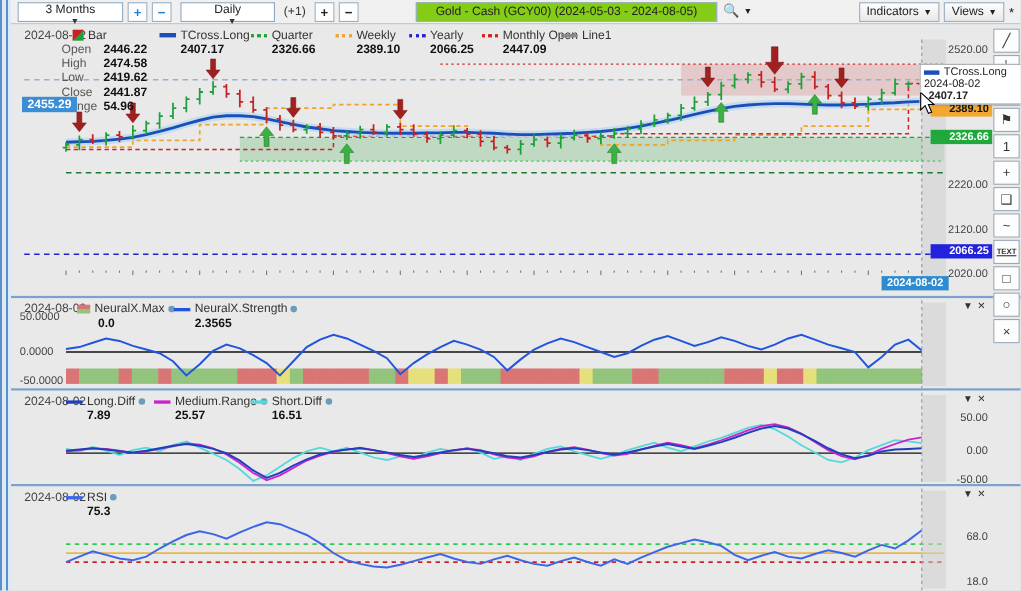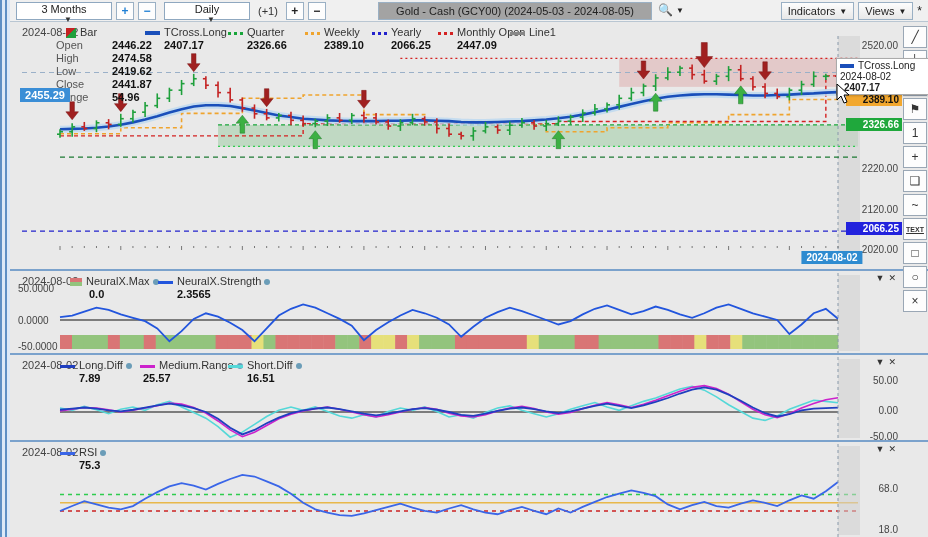--- a/index.html
+++ b/index.html
@@ -10,38 +10,38 @@
     background:repeating-linear-gradient(to right,#5d8fc4 0 2px,#dce9f7 2px 5px);z-index:5;}
   
   .toolbar{position:absolute;left:10px;top:0;width:918px;height:22px;background:#f0f0f0;
     border-bottom:1px solid #b9c6d2;display:flex;align-items:center;gap:4px;padding-left:6px;box-sizing:border-box;z-index:6;}
   .select{background:#fff;border:1px solid #8fa8c0;height:16px;display:flex;align-items:center;
     justify-content:space-between;padding:0 4px;font-size:11px;flex-direction:column;}
   .select .car{font-size:8px;color:#333;margin-left:8px;}
   .tbtn{width:16px;height:16px;background:#fdfdfd;border:1px solid #9ab0c4;display:flex;align-items:center;
     justify-content:center;font-weight:bold;font-size:12px;line-height:1;}
   .tbtn.blue{color:#1f7fd4;}
-  .title-box{position:absolute;left:368px;top:2px;width:272px;height:16px;background:#a3a3a3;border:1px solid #9ab0c4;
+  .title-box{position:absolute;left:368px;top:2px;width:272px;height:16px;background:#84cc16;border:1px solid #9ab0c4;
     display:flex;align-items:center;justify-content:center;font-size:11px;}
   .search{position:absolute;left:648px;top:3px;display:flex;align-items:center;gap:3px;font-size:12px;}
   .rbtns{position:absolute;right:6px;top:2px;display:flex;gap:4px;align-items:center;}
   .pushbtn{background:linear-gradient(#fdfdfd,#e8e8e8);border:1px solid #9ab0c4;height:16px;padding:0 6px;
     display:flex;align-items:center;font-size:11px;gap:4px;}
   .pushbtn .car{font-size:8px;}
   .star{font-size:12px;}
   
   .panel{position:absolute;left:10px;width:918px;background:#e9e9e9;border-top:2px solid #7ba2cc;box-sizing:border-box;}
   .panel.first{border-top:none;}
   .pdate{position:absolute;left:12px;top:4px;color:#444;font-size:11px;}
   .legend-item{position:absolute;top:4px;font-size:11px;color:#333;white-space:nowrap;}
   .legend-item .val{font-weight:bold;color:#111;display:block;margin-top:1px;}
   .sw{display:inline-block;width:15px;height:3px;vertical-align:middle;margin-right:4px;}
   .dot{display:inline-block;width:6px;height:6px;border-radius:50%;background:#6b9db8;margin-left:3px;vertical-align:middle;}
   .ohlc{position:absolute;left:46px;top:17px;font-size:11px;}
-  .ohlc .r{display:flex;gap:20px;line-height:13px;}
+  .ohlc .r{display:flex;gap:2px;line-height:13px;}
   .ohlc .l{color:#555;width:36px;}
   .ohlc .v{font-weight:bold;color:#111;}
   .axis-lbl{position:absolute;right:30px;width:56px;text-align:right;color:#444;font-size:10px;}
   .tag{position:absolute;font-size:10px;font-weight:bold;padding:0 3px;height:13px;line-height:13px;}
   .tag.right{right:26px;width:50px;text-align:right;}
   .xlabels{position:absolute;left:0;top:230px;width:918px;height:14px;font-size:10px;color:#444;}
   .xlabels span{position:absolute;transform:translateX(-50%);}
   .xcur{position:absolute;top:229px;background:#2e8bd0;color:#fff;font-size:10px;font-weight:bold;
     padding:1px 5px;transform:translateX(-50%);}
   .pctrl{position:absolute;right:28px;top:2px;font-size:9px;color:#333;letter-spacing:4px;}
@@ -549,21 +549,21 @@
         <line x1="50" y1="57" x2="828" y2="57" stroke="#111" stroke-width="1.2"></line>
         <polyline points="50,53.08 62.15625,55.32 74.3125,51.4 86.46875,54.76 98.625,58.68 110.78125,54.2 122.9375,51.96 135.09375,55.32 147.25,49.72 159.40625,46.36 171.5625,51.96 183.71875,57.56 195.875,63.16 208.03125,71.56 220.1875,82.2 232.34375,77.16 244.5,69.32 256.65625,61.480000000000004 268.8125,55.32 280.96875,51.96 293.125,55.32 305.28125,51.96 317.4375,56.44 329.59375,60.92 341.75,63.16 353.90625,59.8 366.0625,62.04 378.21875,56.44 390.375,53.08 402.53125,55.32 414.6875,51.96 426.84375,56.44 439,62.04 451.15625,59.8 463.3125,63.16 475.46875,57.56 487.625,53.08 499.78125,50.84 511.9375,55.32 524.09375,58.68 536.25,62.04 548.40625,58.68 560.5625,54.2 572.71875,50.84 584.875,47.48 597.03125,51.96 609.1875,55.32 621.34375,50.84 633.5,46.36 645.65625,43 657.8125,38.519999999999996 669.96875,34.04 682.125,31.24 694.28125,35.16 706.4375,41.879999999999995 718.59375,49.72 730.75,56.44 742.90625,63.16 755.0625,65.4 767.21875,60.92 779.375,54.2 791.53125,49.72 803.6875,45.239999999999995 815.84375,46.36 828,47.7544" fill="none" stroke="#55d8d8" stroke-width="1.6"></polyline>
         <polyline points="50,55.88 62.15625,54.2 74.3125,52.519999999999996 86.46875,53.08 98.625,54.76 110.78125,57 122.9375,55.32 135.09375,53.08 147.25,50.84 159.40625,48.04 171.5625,49.16 183.71875,52.519999999999996 195.875,58.12 208.03125,65.96000000000001 220.1875,74.92 232.34375,81.64 244.5,77.16 256.65625,70.44 268.8125,63.72 280.96875,59.24 293.125,55.88 305.28125,53.64 317.4375,51.96 329.59375,54.2 341.75,57 353.90625,59.8 366.0625,62.04 378.21875,59.8 390.375,57 402.53125,54.2 414.6875,52.519999999999996 426.84375,54.2 439,58.12 451.15625,60.92 463.3125,62.04 475.46875,59.8 487.625,55.88 499.78125,53.08 511.9375,51.4 524.09375,53.64 536.25,57 548.40625,59.24 560.5625,57.56 572.71875,53.64 584.875,50.28 597.03125,47.48 609.1875,49.72 621.34375,52.519999999999996 633.5,49.16 645.65625,45.239999999999995 657.8125,40.76 669.96875,36.28 682.125,32.36 694.28125,30.679999999999996 706.4375,33.48 718.59375,39.08 730.75,46.92 742.90625,54.2 755.0625,59.8 767.21875,62.6 779.375,58.68 791.53125,53.08 803.6875,48.6 815.84375,44.68 828,42.6808" fill="none" stroke="#cc22cc" stroke-width="1.6"></polyline>
         <polyline points="50,54.76 62.15625,53.64 74.3125,52.519999999999996 86.46875,53.64 98.625,55.32 110.78125,56.44 122.9375,54.76 135.09375,52.519999999999996 147.25,50.28 159.40625,48.6 171.5625,50.28 183.71875,53.08 195.875,57 208.03125,63.72 220.1875,72.68 232.34375,79.4 244.5,74.92 256.65625,68.2 268.8125,62.6 280.96875,58.12 293.125,55.32 305.28125,53.64 317.4375,52.519999999999996 329.59375,54.2 341.75,56.44 353.90625,58.68 366.0625,60.36 378.21875,58.68 390.375,56.44 402.53125,54.2 414.6875,53.08 426.84375,54.76 439,57 451.15625,59.8 463.3125,60.92 475.46875,58.68 487.625,55.88 499.78125,53.64 511.9375,52.519999999999996 524.09375,54.2 536.25,56.44 548.40625,58.12 560.5625,56.44 572.71875,53.64 584.875,50.84 597.03125,48.6 609.1875,50.84 621.34375,53.08 633.5,50.28 645.65625,46.92 657.8125,43 669.96875,38.519999999999996 682.125,34.599999999999994 694.28125,32.36 706.4375,34.599999999999994 718.59375,39.64 730.75,45.8 742.90625,52.519999999999996 755.0625,58.12 767.21875,61.480000000000004 779.375,59.24 791.53125,55.32 803.6875,53.64 815.84375,53.08 828,52.5816" fill="none" stroke="#1f3fbf" stroke-width="1.8"></polyline>
         <rect x="828" y="4" width="22" height="79" fill="#cfcfcf" opacity="0.55"></rect>
         <line x1="828" y1="2" x2="828" y2="85" stroke="#8899aa" stroke-dasharray="3 3"></line>
       </svg>
     <span class="pdate">2024-08-02</span>
     <div id="p3-legend">
         <div class="legend-item" style="left: 50px;"><span class="sw" style="height: 3px; background: rgb(31, 63, 191);"></span><span>Long.Diff</span><span class="dot"></span><span class="val" style="margin-left: 19px;">7.89</span></div>
-        <div class="legend-item" style="left: 130px;"><span class="sw" style="height: 3px; background: rgb(204, 34, 204);"></span><span>Medium.Range</span><span class="dot"></span><span class="val" style="margin-left: 3px;">25.57</span></div>
+        <div class="legend-item" style="left: 130px;"><span class="sw" style="height: 3px; background: rgb(204, 34, 204);"></span><span>Medium.Range</span><span class="dot"></span><span class="val" style="margin-left: 19px;">25.57</span></div>
         <div class="legend-item" style="left: 218px;"><span class="sw" style="height: 3px; background: rgb(85, 216, 216);"></span><span>Short.Diff</span><span class="dot"></span><span class="val" style="margin-left: 19px;">16.51</span></div>
       </div>
     <span class="axis-lbl" style="top:20px">50.00</span>
     <span class="axis-lbl" style="top:50px">0.00</span>
     <span class="axis-lbl" style="top:76px">-50.00</span>
     <span class="pctrl"><span>▼</span><span>✕</span></span>
   </div>
 
   <div class="panel" id="panel-4" style="top:440px;height:97px;">
     <svg id="svg-p4" width="918" height="97">

